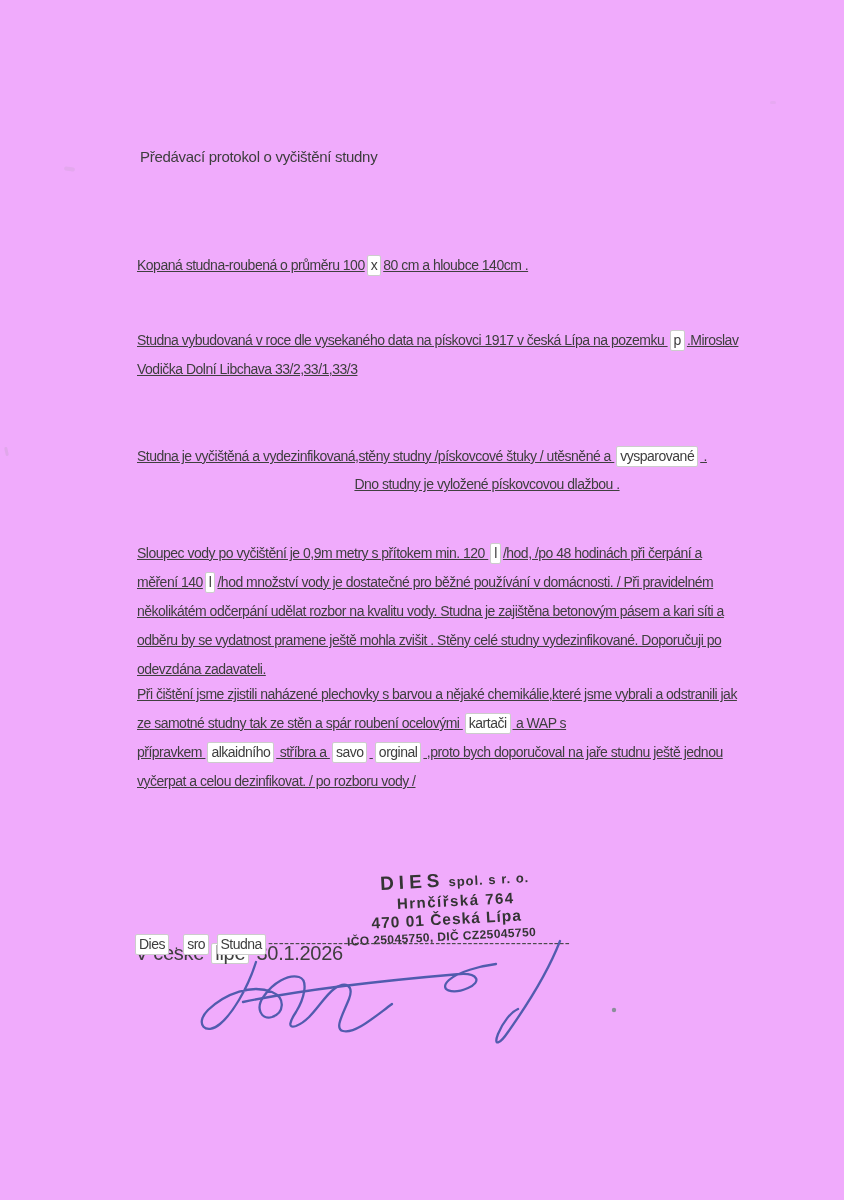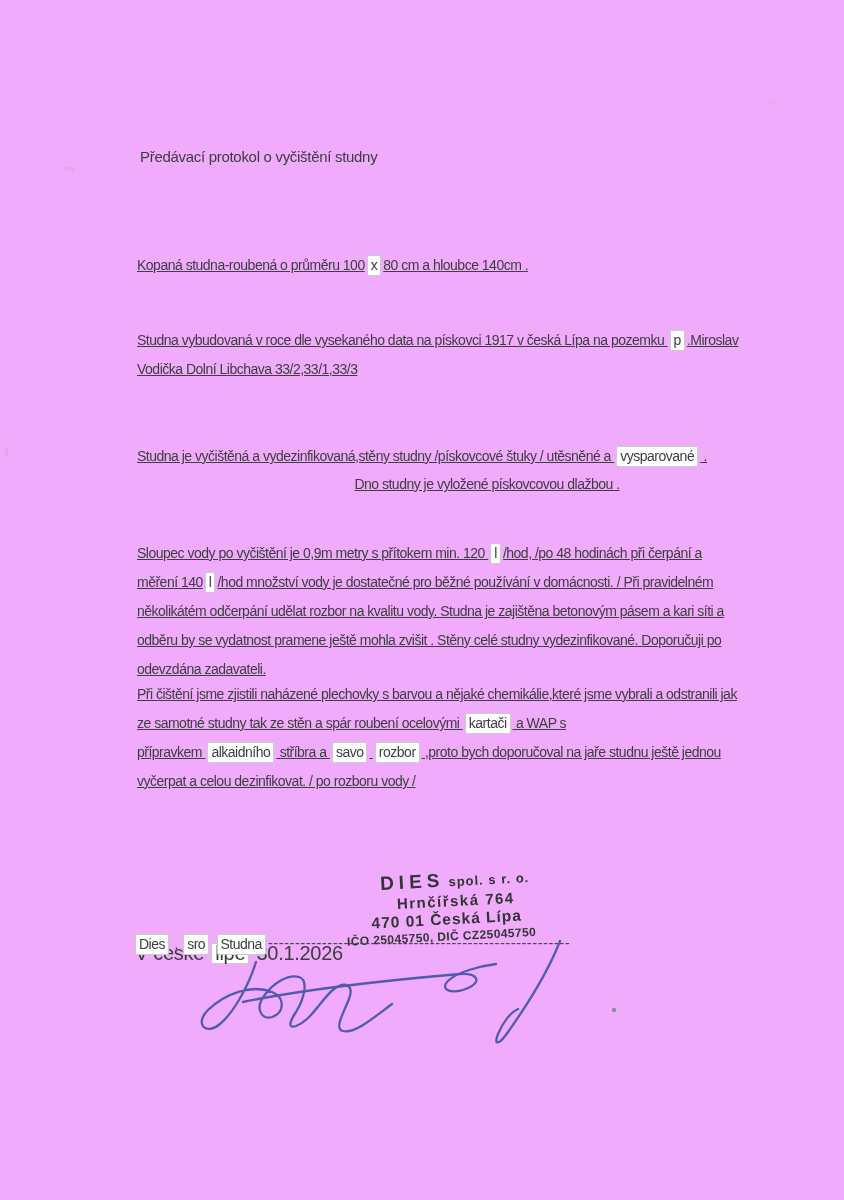--- a/index.html
+++ b/index.html
@@ -71,21 +71,21 @@
       <div class="par" style="top: 539px;">
         <div class="tline"><span>Sloupec vody po vyčištění je 0,9m metry s přítokem min. 120 </span><span class="boxed">l</span><span>/hod, /po 48 hodinách při čerpání a</span></div>
         <div class="tline"><span>měření 140</span><span class="boxed">l</span><span>/hod množství vody je dostatečné pro běžné používání v domácnosti. / Při pravidelném</span></div>
         <div class="tline"><span>několikátém odčerpání udělat rozbor na kvalitu vody. Studna je zajištěna betonovým pásem a kari síti a</span></div>
         <div class="tline"><span>odběru by se vydatnost pramene ještě mohla zvišit . Stěny celé studny vydezinfikované. Doporučuji po</span></div>
         <div class="tline"><span>odevzdána zadavateli.</span></div>
       </div>
       <div class="par" style="top: 680px;">
         <div class="tline"><span>Při čištění jsme zjistili naházené plechovky s barvou a nějaké chemikálie,které jsme vybrali a odstranili jak</span></div>
         <div class="tline"><span>ze samotné studny tak ze stěn a spár roubení ocelovými </span><span class="boxed">kartači</span><span> a WAP s</span></div>
-        <div class="tline"><span>přípravkem </span><span class="boxed">alkaidního</span><span> stříbra a </span><span class="boxed">savo</span><span> </span><span class="boxed">rozbor</span><span> ,proto bych doporučoval na jaře studnu ještě jednou</span></div>
+        <div class="tline"><span>přípravkem </span><span class="boxed">alkaidního</span><span> stříbra a </span><span class="boxed">savo</span><span> </span><span class="boxed">orginal</span><span> ,proto bych doporučoval na jaře studnu ještě jednou</span></div>
         <div class="tline"><span>vyčerpat a celou dezinfikovat. / po rozboru vody /</span></div>
       </div>
     </div>
 
   <div class="stamp">
     <div class="stamp-l1"><span class="stamp-logo">DIES</span><span class="stamp-suffix">spol. s r. o.</span></div>
     <div class="stamp-l2">Hrnčířská 764</div>
     <div class="stamp-l3">470 01 Česká Lípa</div>
     <div class="stamp-l4">IČO 25045750, DIČ CZ25045750</div>
   </div>

